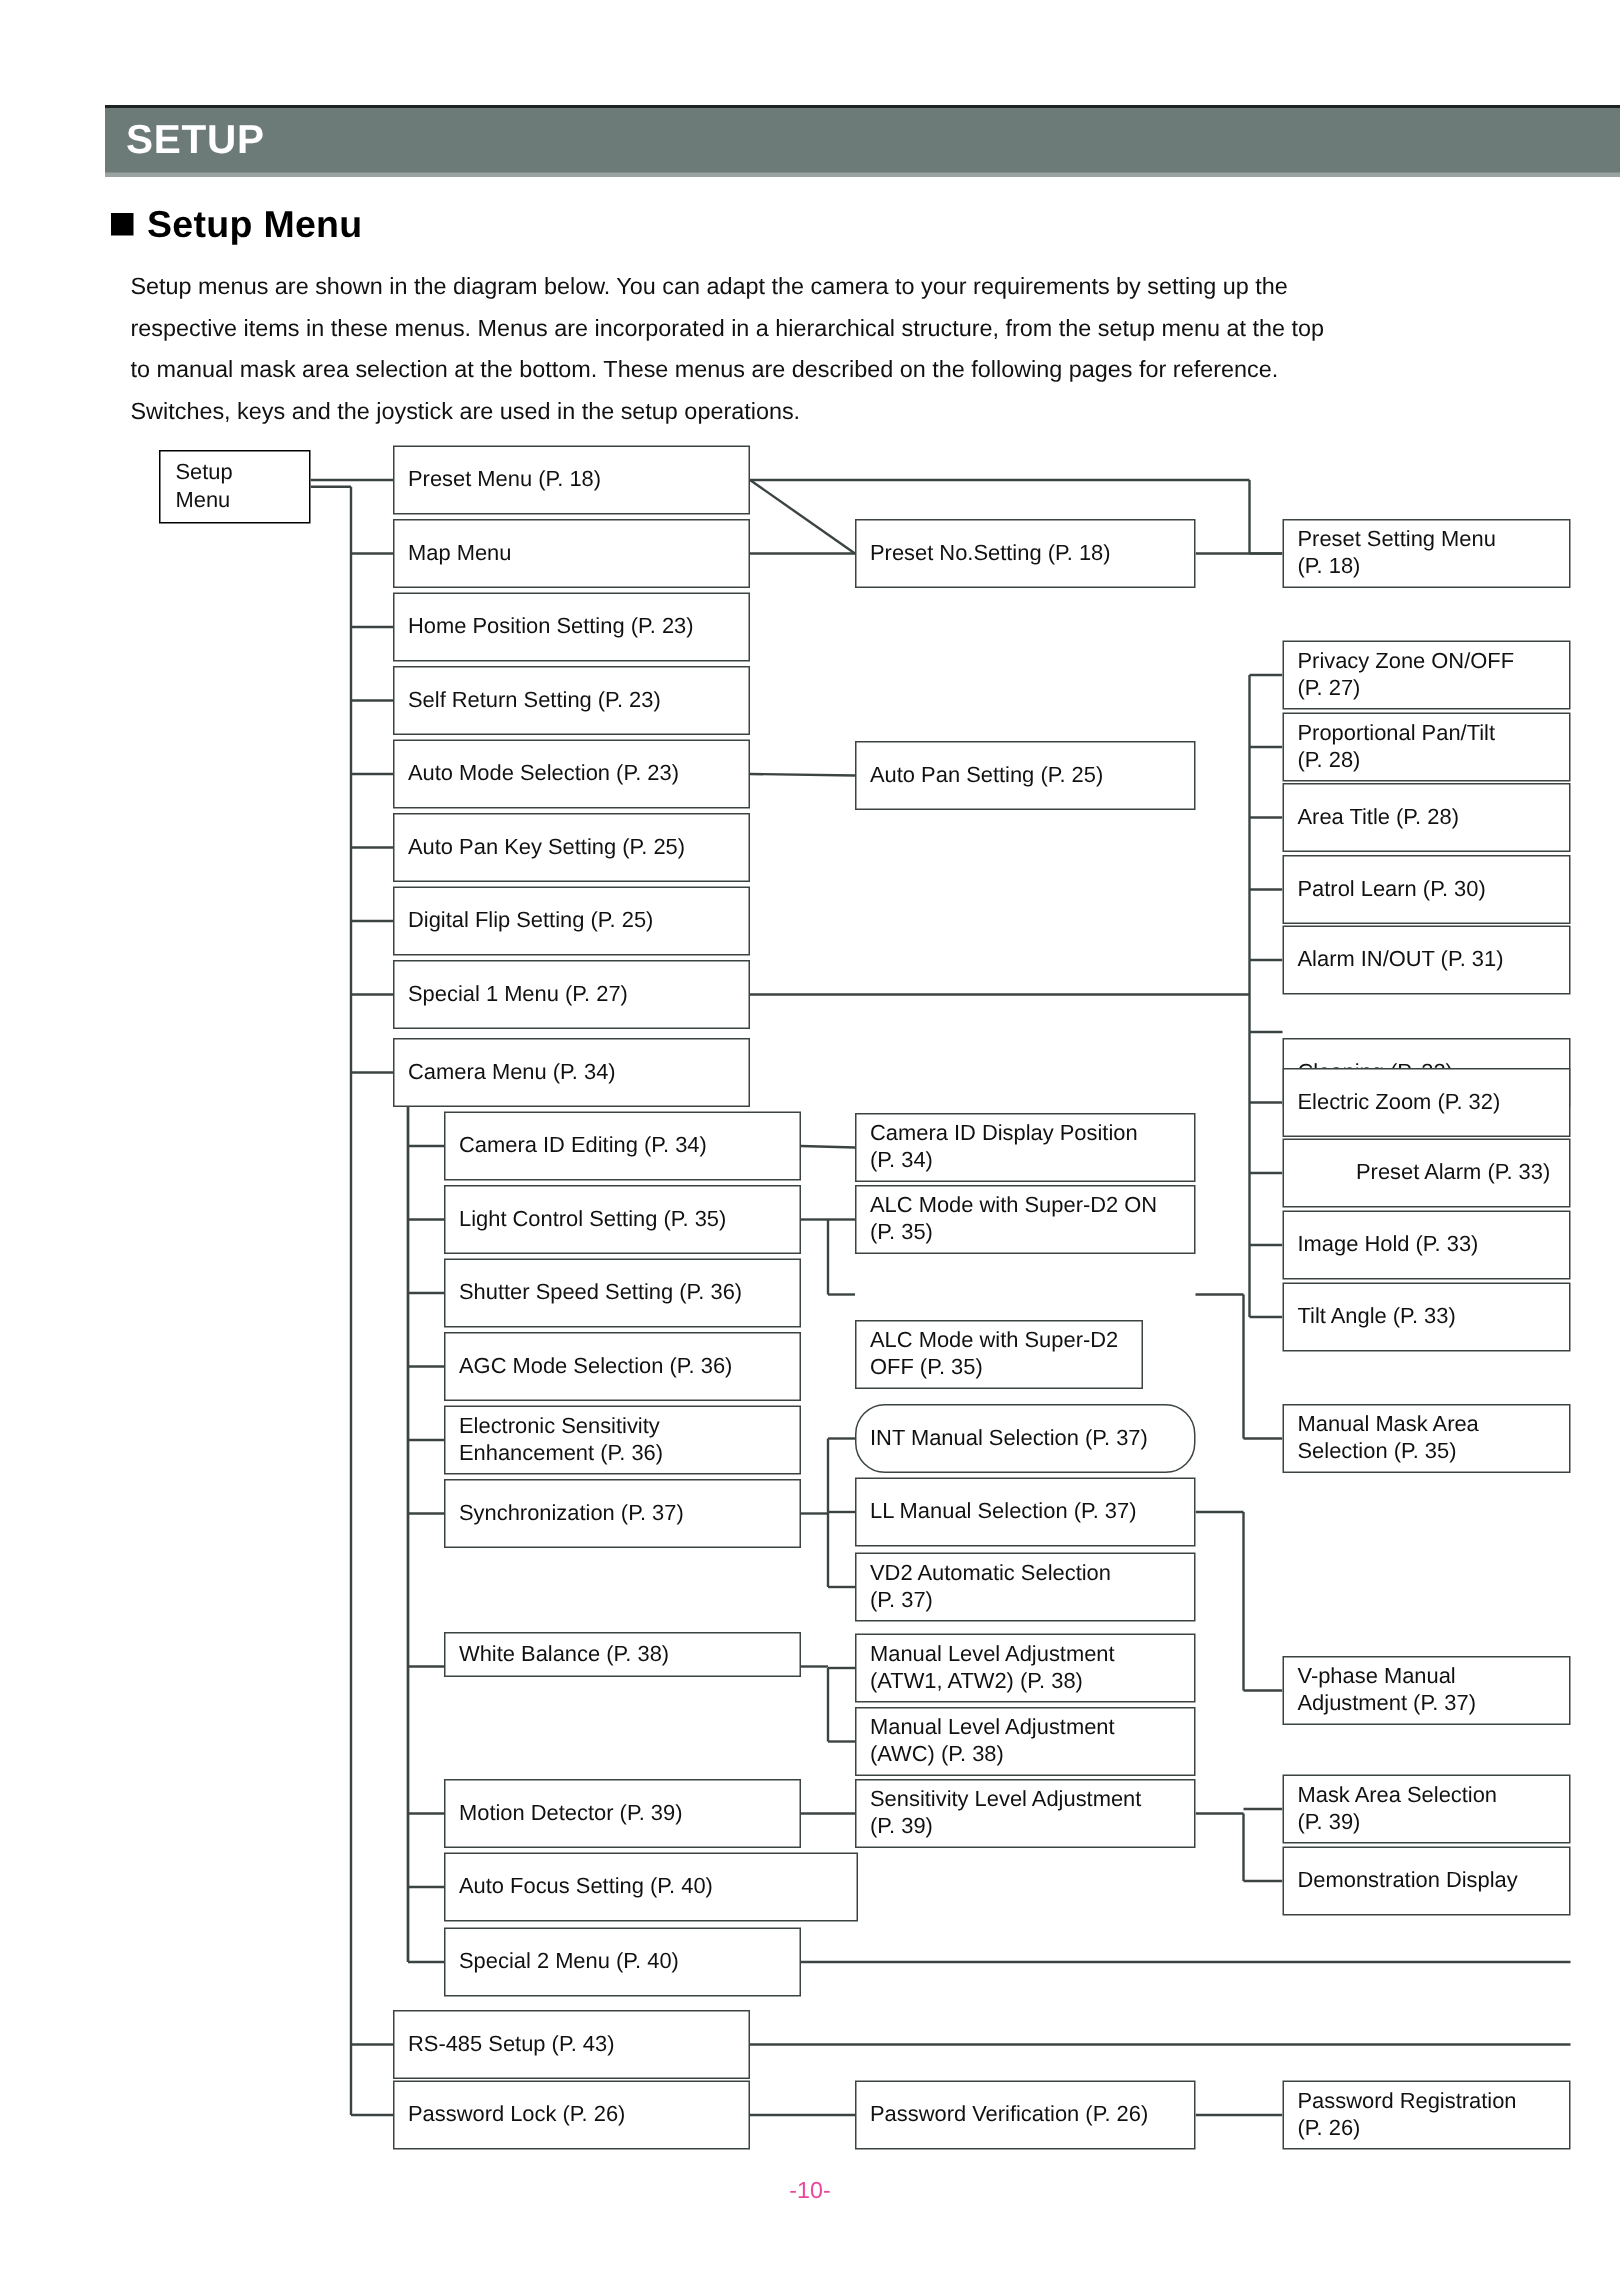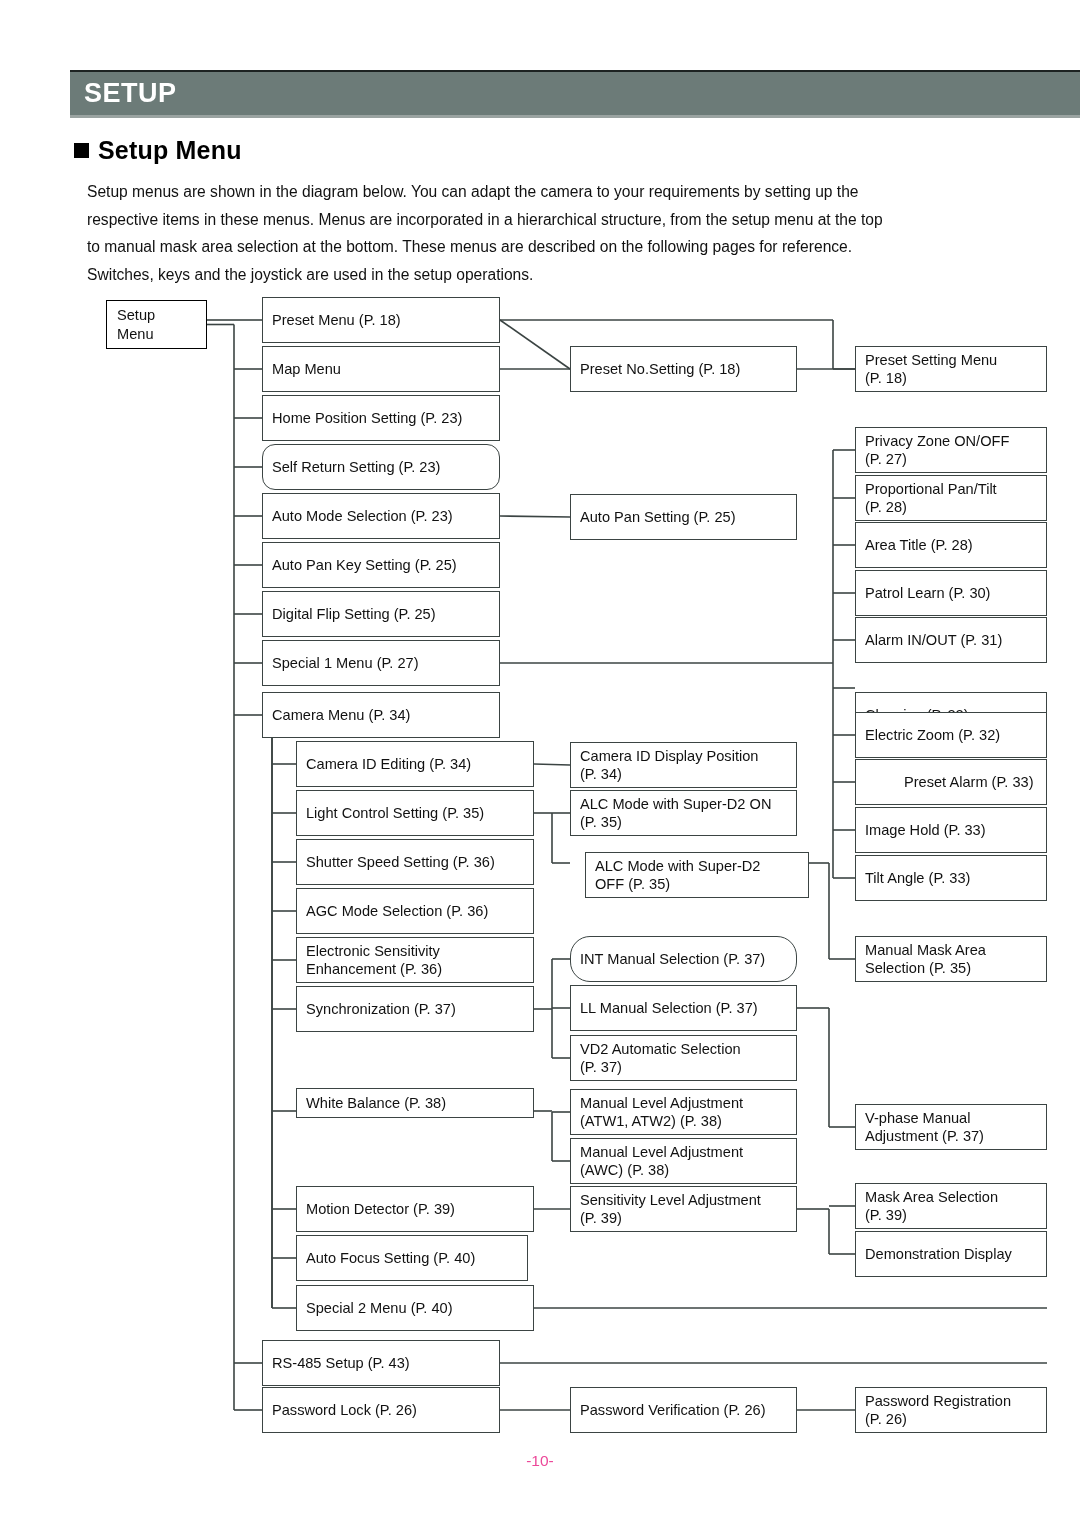--- a/index.html
+++ b/index.html
@@ -197,46 +197,46 @@
       <line x1="534" y1="1308" x2="1047" y2="1308" stroke="#3b4443" stroke-width="1.6"></line>
       <line x1="500" y1="1363" x2="1047" y2="1363" stroke="#3b4443" stroke-width="1.6"></line>
       <line x1="500" y1="1410" x2="570" y2="1410" stroke="#3b4443" stroke-width="1.6"></line>
       <line x1="797" y1="1410" x2="855" y2="1410" stroke="#3b4443" stroke-width="1.6"></line>
     </svg>
 <div class="node root" style="left: 106px; top: 300px; width: 101px; height: 49px;">Setup
 Menu</div>
     <div class="node" style="left: 262px; top: 297px; width: 238px; height: 46px;">Preset Menu (P.  18)</div>
     <div class="node" style="left: 262px; top: 346px; width: 238px; height: 46px;">Map Menu</div>
     <div class="node" style="left: 262px; top: 395px; width: 238px; height: 46px;">Home Position Setting (P.  23)</div>
-    <div class="node" style="left: 262px; top: 444px; width: 238px; height: 46px; border-radius: 13px;">Self Return Setting (P.  23)</div>
+    <div class="node" style="left: 262px; top: 444px; width: 238px; height: 46px;">Self Return Setting (P.  23)</div>
     <div class="node" style="left: 262px; top: 493px; width: 238px; height: 46px;">Auto Mode Selection (P.  23)</div>
     <div class="node" style="left: 262px; top: 542px; width: 238px; height: 46px;">Auto Pan Key Setting (P.  25)</div>
     <div class="node" style="left: 262px; top: 591px; width: 238px; height: 46px;">Digital Flip Setting (P.  25)</div>
     <div class="node" style="left: 262px; top: 640px; width: 238px; height: 46px;">Special 1 Menu (P.  27)</div>
     <div class="node" style="left: 262px; top: 692px; width: 238px; height: 46px;">Camera Menu (P.  34)</div>
     <div class="node" style="left: 262px; top: 1340px; width: 238px; height: 46px;">RS-485 Setup (P.  43)</div>
     <div class="node" style="left: 262px; top: 1387px; width: 238px; height: 46px;">Password Lock (P.  26)</div>
     <div class="node" style="left: 296px; top: 741px; width: 238px; height: 46px;">Camera ID Editing (P.  34)</div>
     <div class="node" style="left: 296px; top: 790px; width: 238px; height: 46px;">Light Control Setting (P.  35)</div>
     <div class="node" style="left: 296px; top: 839px; width: 238px; height: 46px;">Shutter Speed Setting (P.  36)</div>
     <div class="node" style="left: 296px; top: 888px; width: 238px; height: 46px;">AGC Mode Selection (P.  36)</div>
     <div class="node" style="left: 296px; top: 937px; width: 238px; height: 46px;">Electronic Sensitivity
 Enhancement (P.  36)</div>
     <div class="node" style="left: 296px; top: 986px; width: 238px; height: 46px;">Synchronization (P.  37)</div>
     <div class="node" style="left: 296px; top: 1088px; width: 238px; height: 30px;">White Balance (P.  38)</div>
     <div class="node" style="left: 296px; top: 1186px; width: 238px; height: 46px;">Motion Detector (P.  39)</div>
-    <div class="node" style="left: 296px; top: 1235px; width: 232px; height: 46px; text-align: right;">Auto Focus Setting (P.  40)</div>
+    <div class="node" style="left: 296px; top: 1235px; width: 276px; height: 46px; text-align: right;">Auto Focus Setting (P.  40)</div>
     <div class="node" style="left: 296px; top: 1285px; width: 238px; height: 46px;">Special 2 Menu (P.  40)</div>
     <div class="node" style="left: 570px; top: 346px; width: 227px; height: 46px;">Preset No.Setting (P.  18)</div>
     <div class="node" style="left: 570px; top: 494px; width: 227px; height: 46px;">Auto Pan Setting (P.  25)</div>
     <div class="node" style="left: 570px; top: 742px; width: 227px; height: 46px;">Camera ID Display Position
 (P.  34)</div>
     <div class="node" style="left: 570px; top: 790px; width: 227px; height: 46px;">ALC Mode with Super-D2 ON
 (P.  35)</div>
-    <div class="node" style="left: 570px; top: 852px; width: 224px; height: 46px; margin-left: 15px;">ALC Mode with Super-D2
+    <div class="node" style="left: 570px; top: 880px; width: 192px; height: 46px;">ALC Mode with Super-D2
 OFF (P.  35)</div>
     <div class="node" style="left: 570px; top: 936px; width: 227px; height: 46px; border-radius: 20px;">INT Manual Selection (P.  37)</div>
     <div class="node" style="left: 570px; top: 985px; width: 227px; height: 46px;">LL Manual Selection (P.  37)</div>
     <div class="node" style="left: 570px; top: 1035px; width: 227px; height: 46px;">VD2 Automatic Selection
 (P.  37)</div>
     <div class="node" style="left: 570px; top: 1089px; width: 227px; height: 46px;">Manual Level Adjustment
 (ATW1, ATW2) (P.  38)</div>
     <div class="node" style="left: 570px; top: 1138px; width: 227px; height: 46px;">Manual Level Adjustment
 (AWC) (P.  38)</div>
     <div class="node" style="left: 570px; top: 1186px; width: 227px; height: 46px;">Sensitivity Level Adjustment

